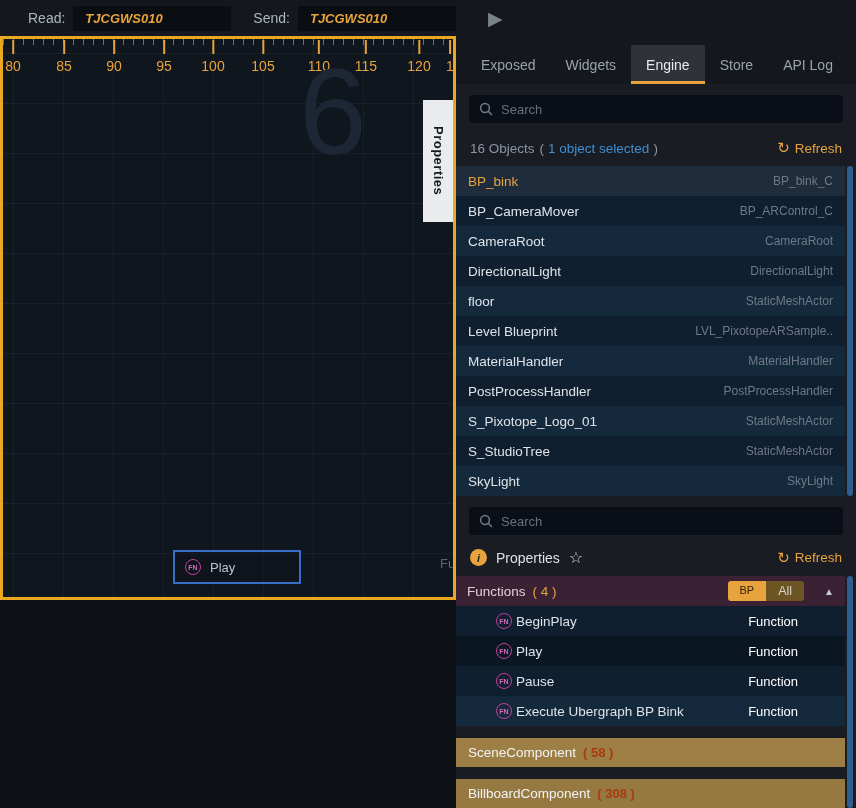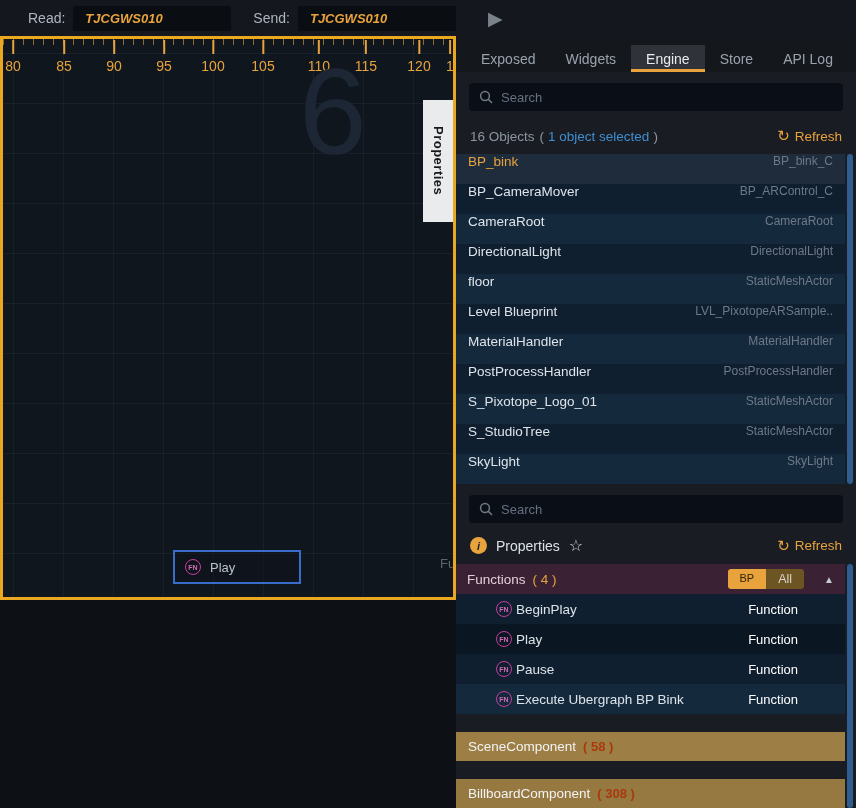--- a/index.html
+++ b/index.html
@@ -74,21 +74,21 @@
   .obj-header { display:flex; align-items:center; margin:16px 14px 9px; font-size:13.5px; }
   .oh-count { color:#8d96a2; }
   .oh-paren { color:#8d96a2; margin-left:5px; }
   .oh-sel { color:#3f8fd2; margin:0 4px; }
   .spacer { flex:1; }
   .refresh-btn { color:#e8a33d; font-size:13.5px; display:flex; align-items:center; gap:5px;
                  cursor:pointer; }
   .refresh-icon { font-size:15px; }
 
   .obj-list { position:relative; }
-  .obj-row { height:30px; display:flex; align-items:flex-start; padding:0 12px; margin-right:11px; }
+  .obj-row { height:30px; display:flex; align-items:center; padding:0 12px; margin-right:11px; }
   .obj-row:nth-child(odd) { background:#15293d; }
   .obj-row:nth-child(even) { background:#0f1f30; }
   .obj-row.sel { background:#1e2c3c; }
   .obj-name { flex:1; color:#dde3e9; font-size:13.5px; }
   .obj-row.sel .obj-name { color:#e8a33d; }
   .obj-type { color:#6e7988; font-size:12px; }
   .vscroll { position:absolute; right:3px; top:0; width:6px; background:#2e5d8e;
              border-radius:3px; cursor:pointer; }
   .scroll1 { height:100%; }
 
@@ -113,21 +113,21 @@
 
   .func-row { height:30px; display:flex; align-items:center; padding:0 12px 0 40px;
               margin-right:11px; gap:4px; cursor:pointer; }
   .func-row:nth-of-type(odd) { background:#15293d; }
   .func-row:nth-of-type(even) { background:#0f1f30; }
   .func-row.sel { background:#0a1622; }
   .func-name { flex:1; color:#dde3e9; font-size:13.5px; }
   .func-type { color:#ffffff; font-size:13px; margin-right:35px; }
 
   .group-header { height:29px; display:flex; align-items:center; padding:0 12px;
-                  margin:18px 11px 0 0; cursor:pointer; }
+                  margin:12px 11px 0 0; cursor:pointer; }
   .group-header.g0 { background:#9d7f45; }
   .group-header.g1 { background:#967841; }
   .g-label { color:#f2f3f4; font-size:13.5px; }
   .g-count { color:#a83a0e; margin-left:7px; font-size:13px; font-weight:bold; }
   .scroll2 { top:0; bottom:0; }
 </style>
 </head>
 <body>
 
 <div class="topbar">

